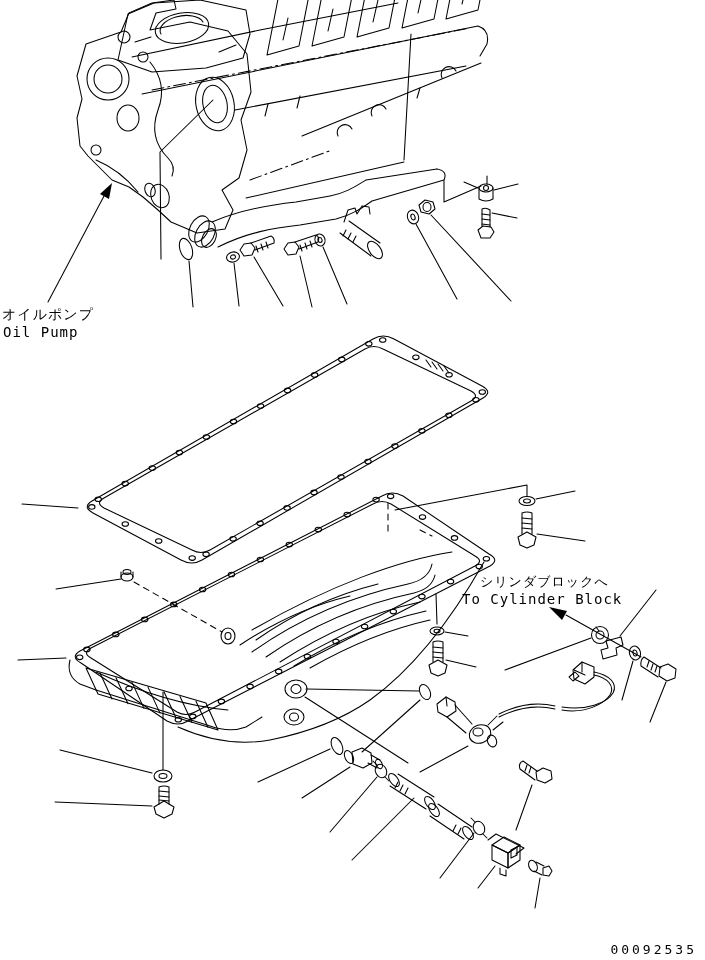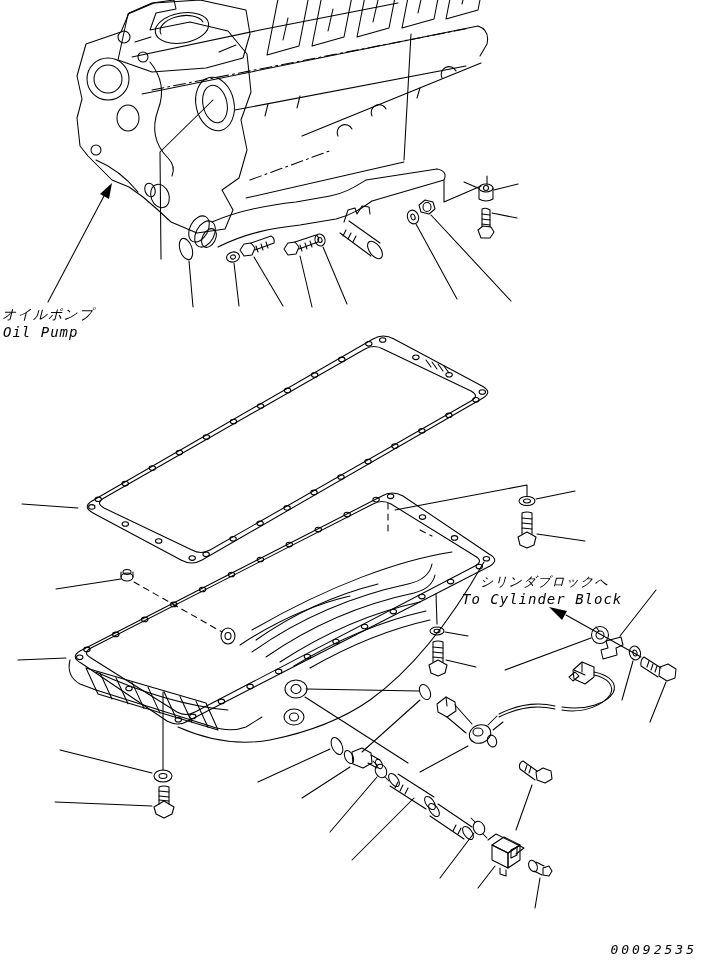--- a/index.html
+++ b/index.html
@@ -1,16 +1,16 @@
 <!DOCTYPE html>
 <html><head>
 <meta charset="utf-8">
 <style>
   html,body{margin:0;padding:0;background:#ffffff;}
-  #stage{position:relative;width:705px;height:960px;background:#ffffff;overflow:hidden;font-style:italic;}
+  #stage{position:relative;width:705px;height:960px;background:#ffffff;overflow:hidden;}
   svg{display:block;}
   svg *{stroke:#000000;fill:none;stroke-width:1.05;stroke-linecap:round;stroke-linejoin:round;}
   svg text{font-family:"DejaVu Sans Mono","Liberation Mono",monospace;fill:#000000;stroke:none;}
   svg .fill{fill:#000000;stroke:none;}
   .lbl{font-size:14px;letter-spacing:1px;}
   .lbl-sm{font-size:13px;letter-spacing:1px;}
   .pn{font-size:13px;letter-spacing:3px;}
   .dashdot{stroke-dasharray:12 4 2 4;}
   .dash{stroke-dasharray:6 5;}
 </style>

